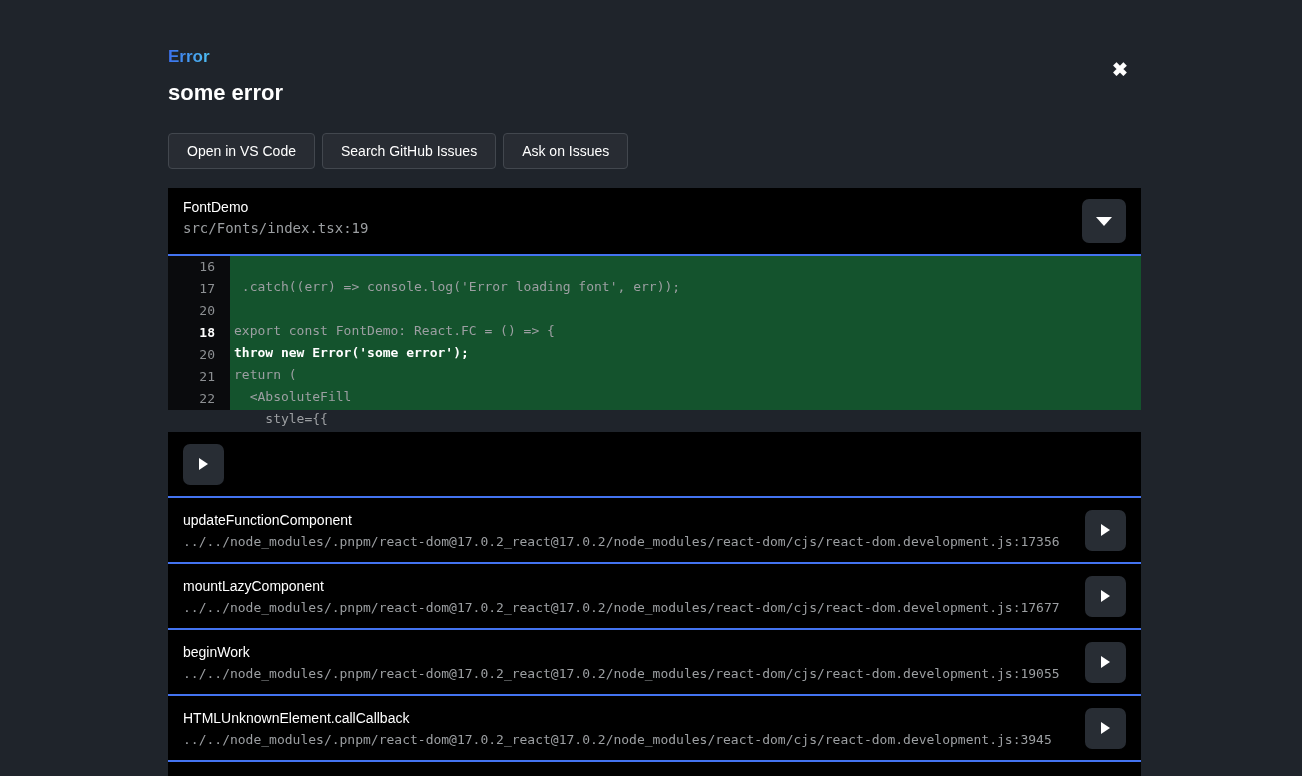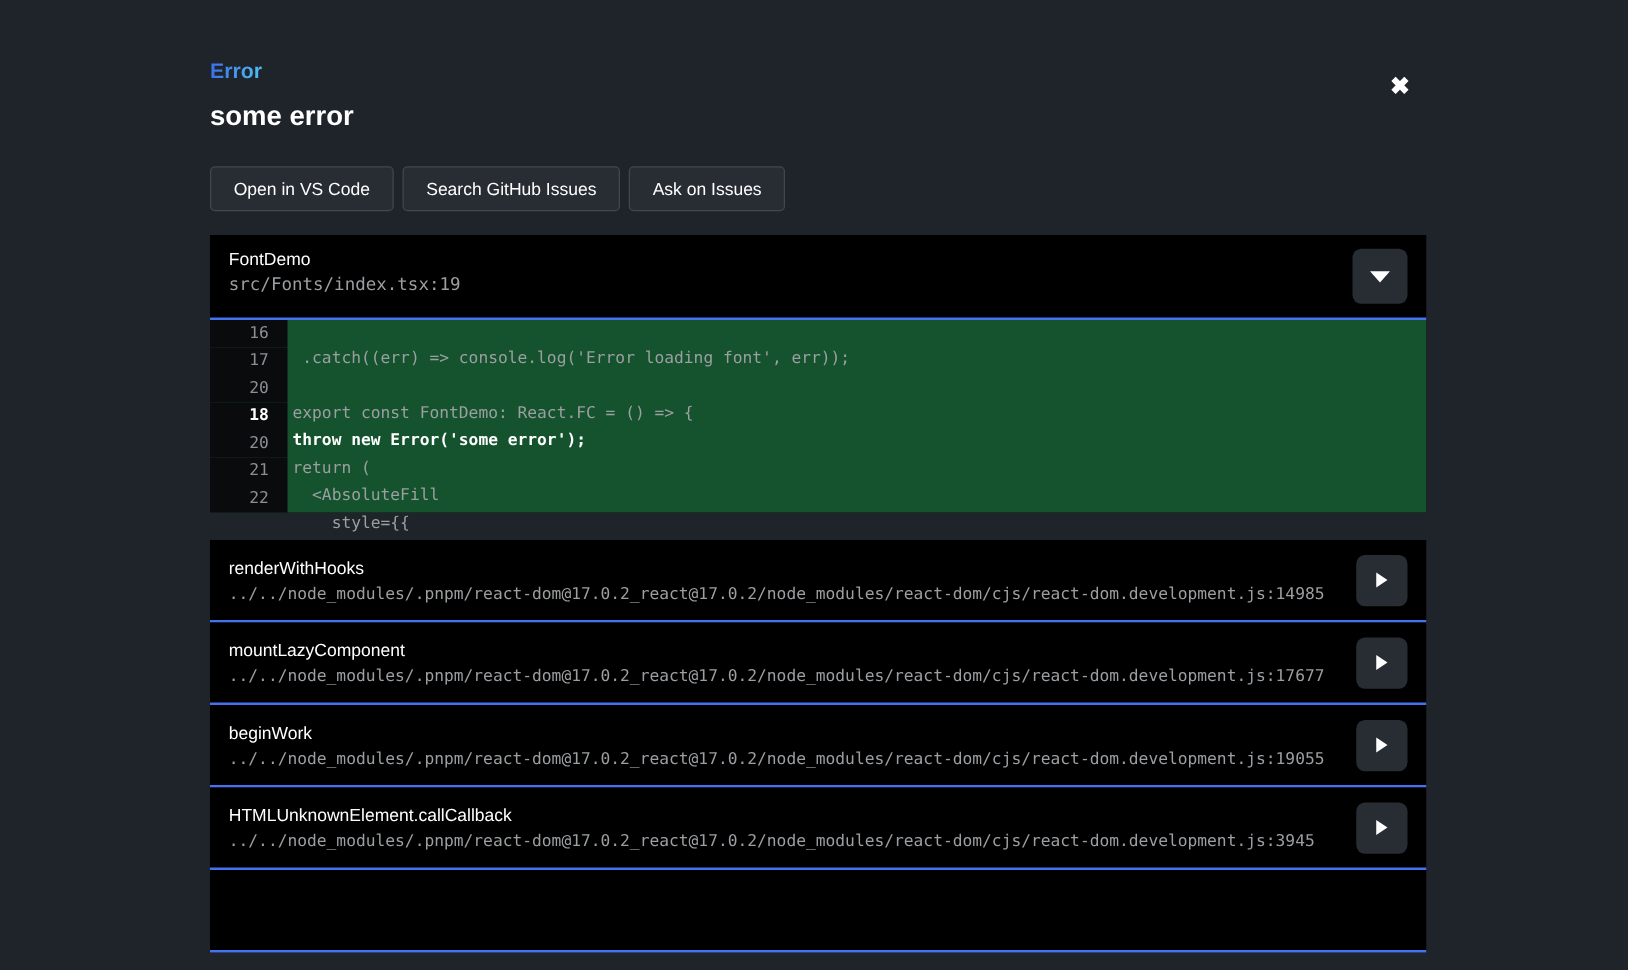--- a/index.html
+++ b/index.html
@@ -168,23 +168,28 @@
         </div>
         <div class="code-line">
           <span class="ln">22</span>
           <span class="code-text">    style={{</span>
         </div>
       </div>
   </section>
 
   <section class="stack-list" id="stack-list">
       <div class="frame">
-        <div class="frame-info">
-          <div class="frame-name">renderWithHooks</div>
-          <div class="frame-loc mono">../../node_modules/.pnpm/react-dom@17.0.2_react@17.0.2/node_modules/react-dom/cjs/react-dom.development.js:14985</div>
+        <button class="icon-btn">
+          <span class="tri-right"></span>
+        </button>
+      </div>
+      <div class="frame">
+        <div class="frame-info">
+          <div class="frame-name">updateFunctionComponent</div>
+          <div class="frame-loc mono">../../node_modules/.pnpm/react-dom@17.0.2_react@17.0.2/node_modules/react-dom/cjs/react-dom.development.js:17356</div>
         </div>
         <button class="icon-btn">
           <span class="tri-right"></span>
         </button>
       </div>
       <div class="frame">
         <div class="frame-info">
           <div class="frame-name">mountLazyComponent</div>
           <div class="frame-loc mono">../../node_modules/.pnpm/react-dom@17.0.2_react@17.0.2/node_modules/react-dom/cjs/react-dom.development.js:17677</div>
         </div>

